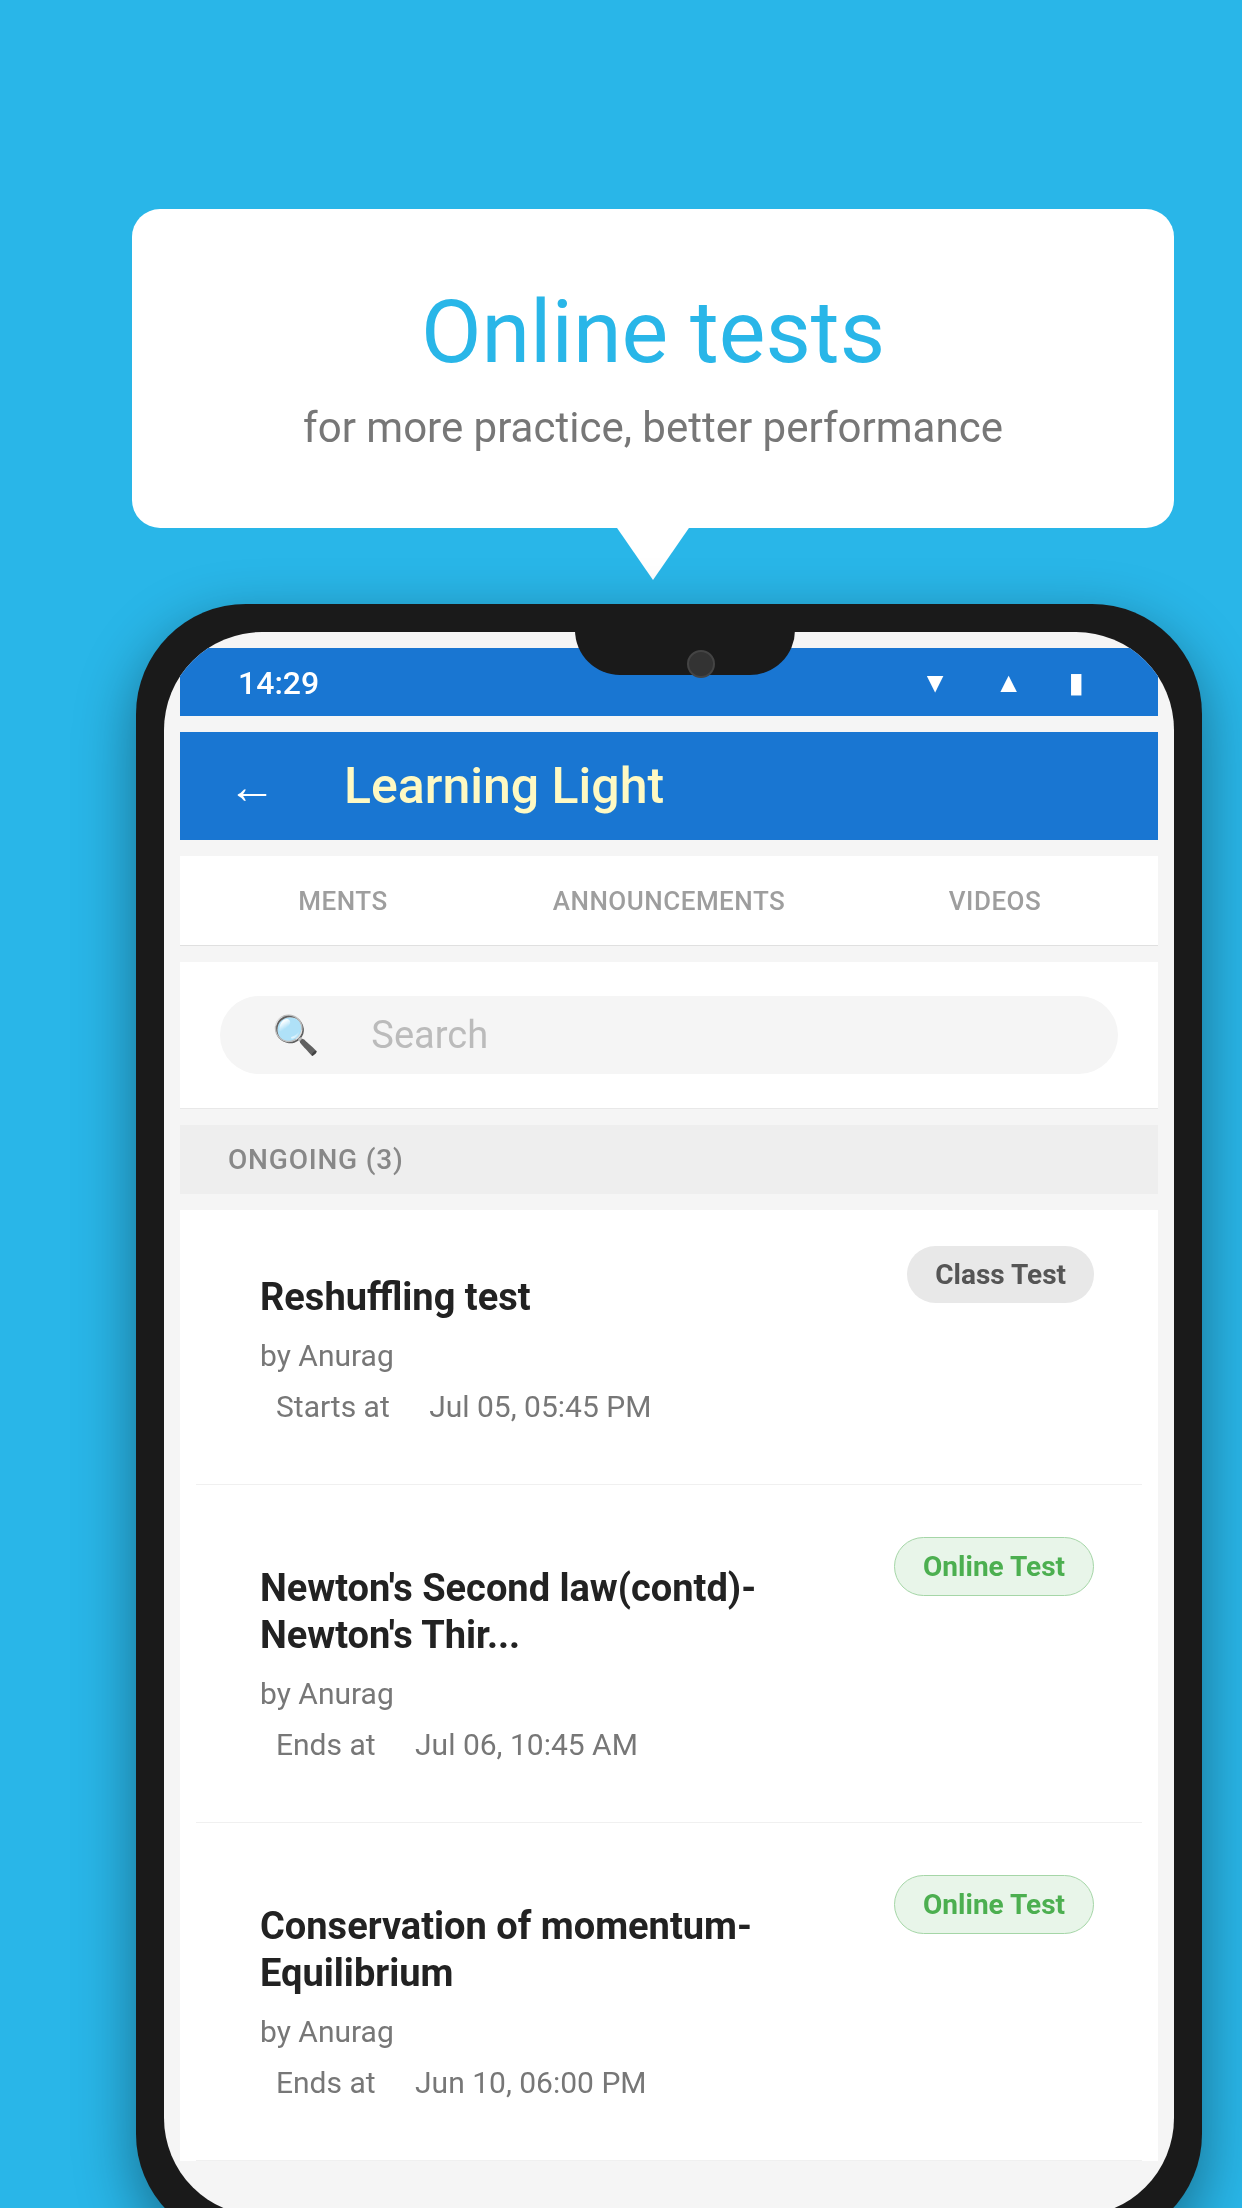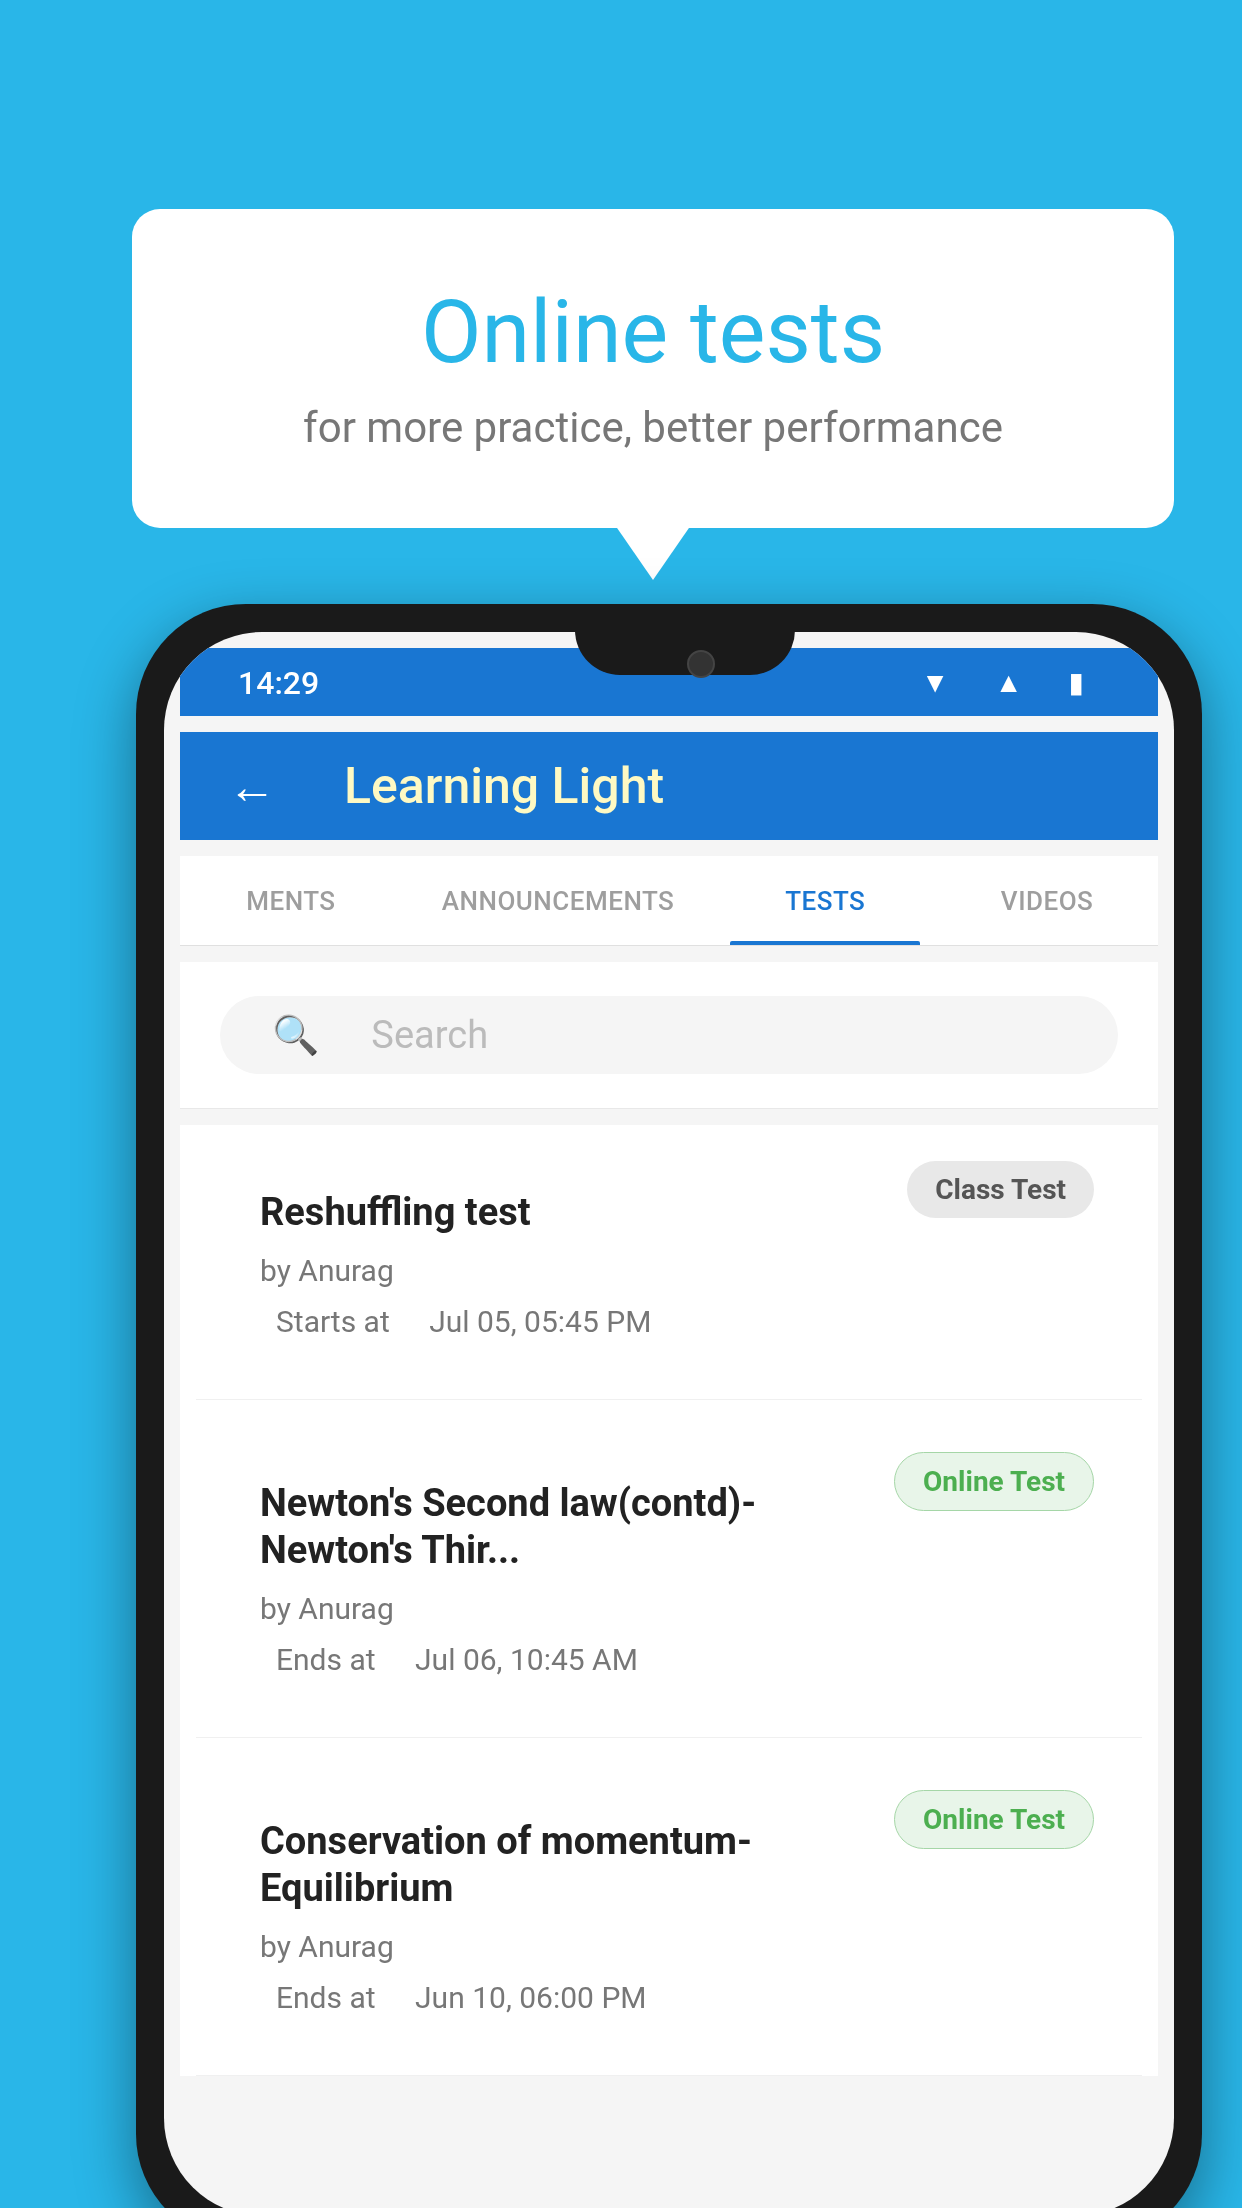--- a/index.html
+++ b/index.html
@@ -344,35 +344,35 @@
         <span class="app-title">Learning Light</span>
       </div>
 
       <div class="tabs-container">
         <div class="tab">
           <span>MENTS</span>
         </div>
         <div class="tab">
           <span>ANNOUNCEMENTS</span>
         </div>
-        <div class="tab active">
-          <span>TESTS</span>
-        </div>
         <div class="tab">
           <span>VIDEOS</span>
         </div>
       </div>
 
       <div class="search-container">
         <div class="search-box">
           <span class="search-icon-svg">🔍</span>
           <span class="search-placeholder">Search</span>
         </div>
       </div>
 
+      <div class="section-header">
+        <span class="section-title">ONGOING (3)</span>
+      </div>
 
       <div class="test-list">
 
         <div class="test-item">
           <div class="test-info">
             <div class="test-name">Reshuffling test</div>
             <div class="test-author">by Anurag</div>
             <div class="test-time">
               <span>Starts at</span>&nbsp;<span>Jul 05, 05:45 PM</span>
             </div>

